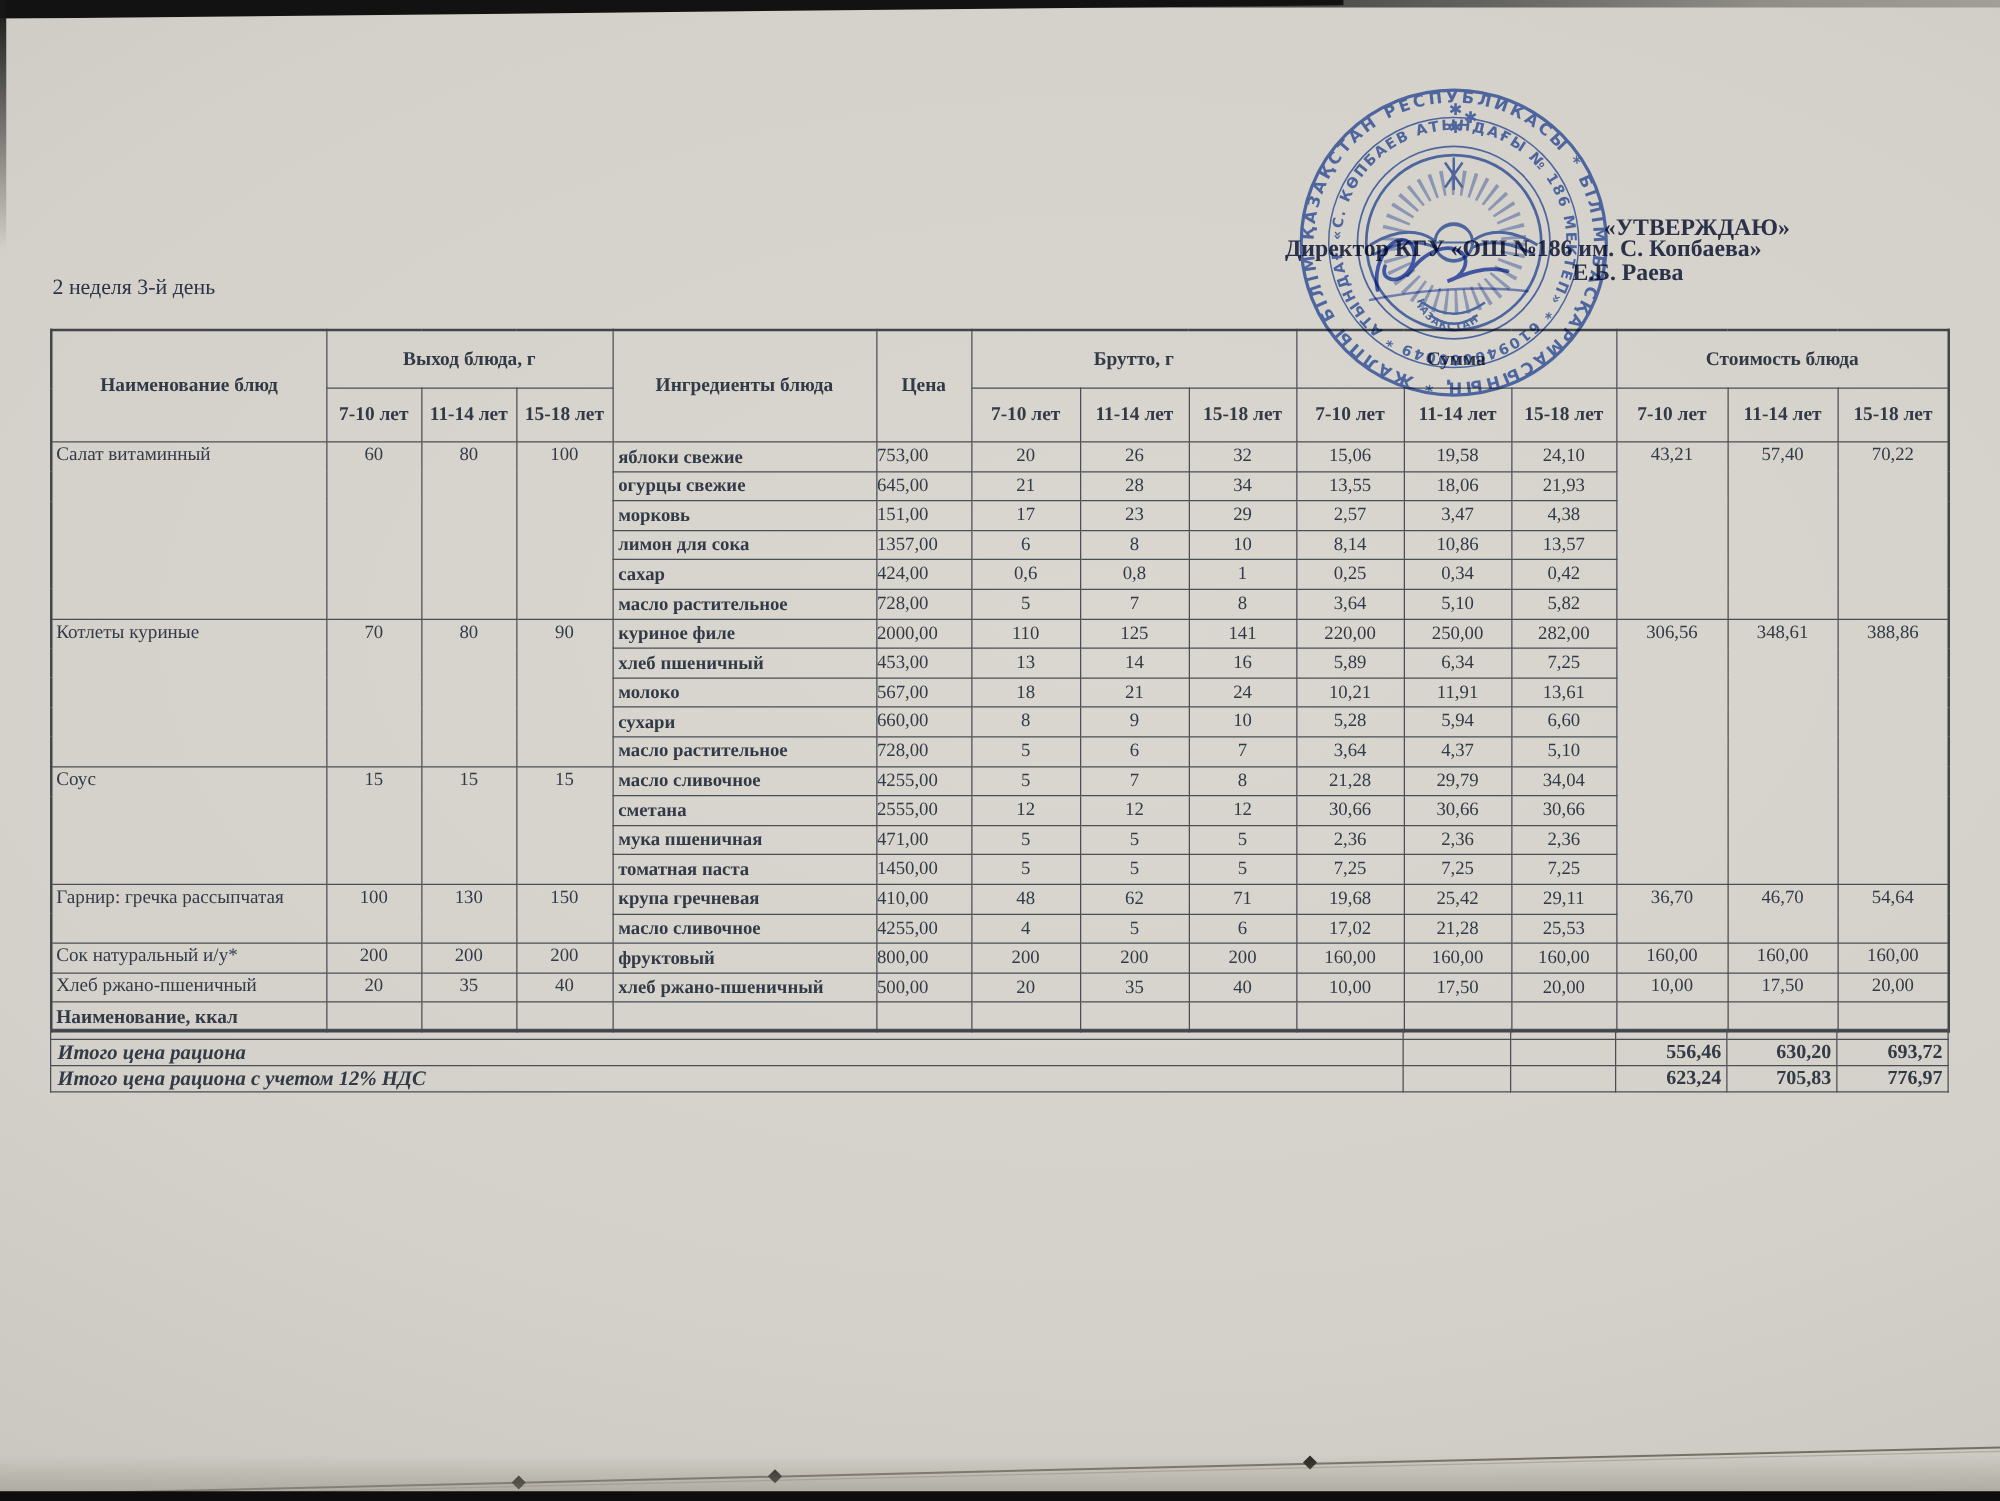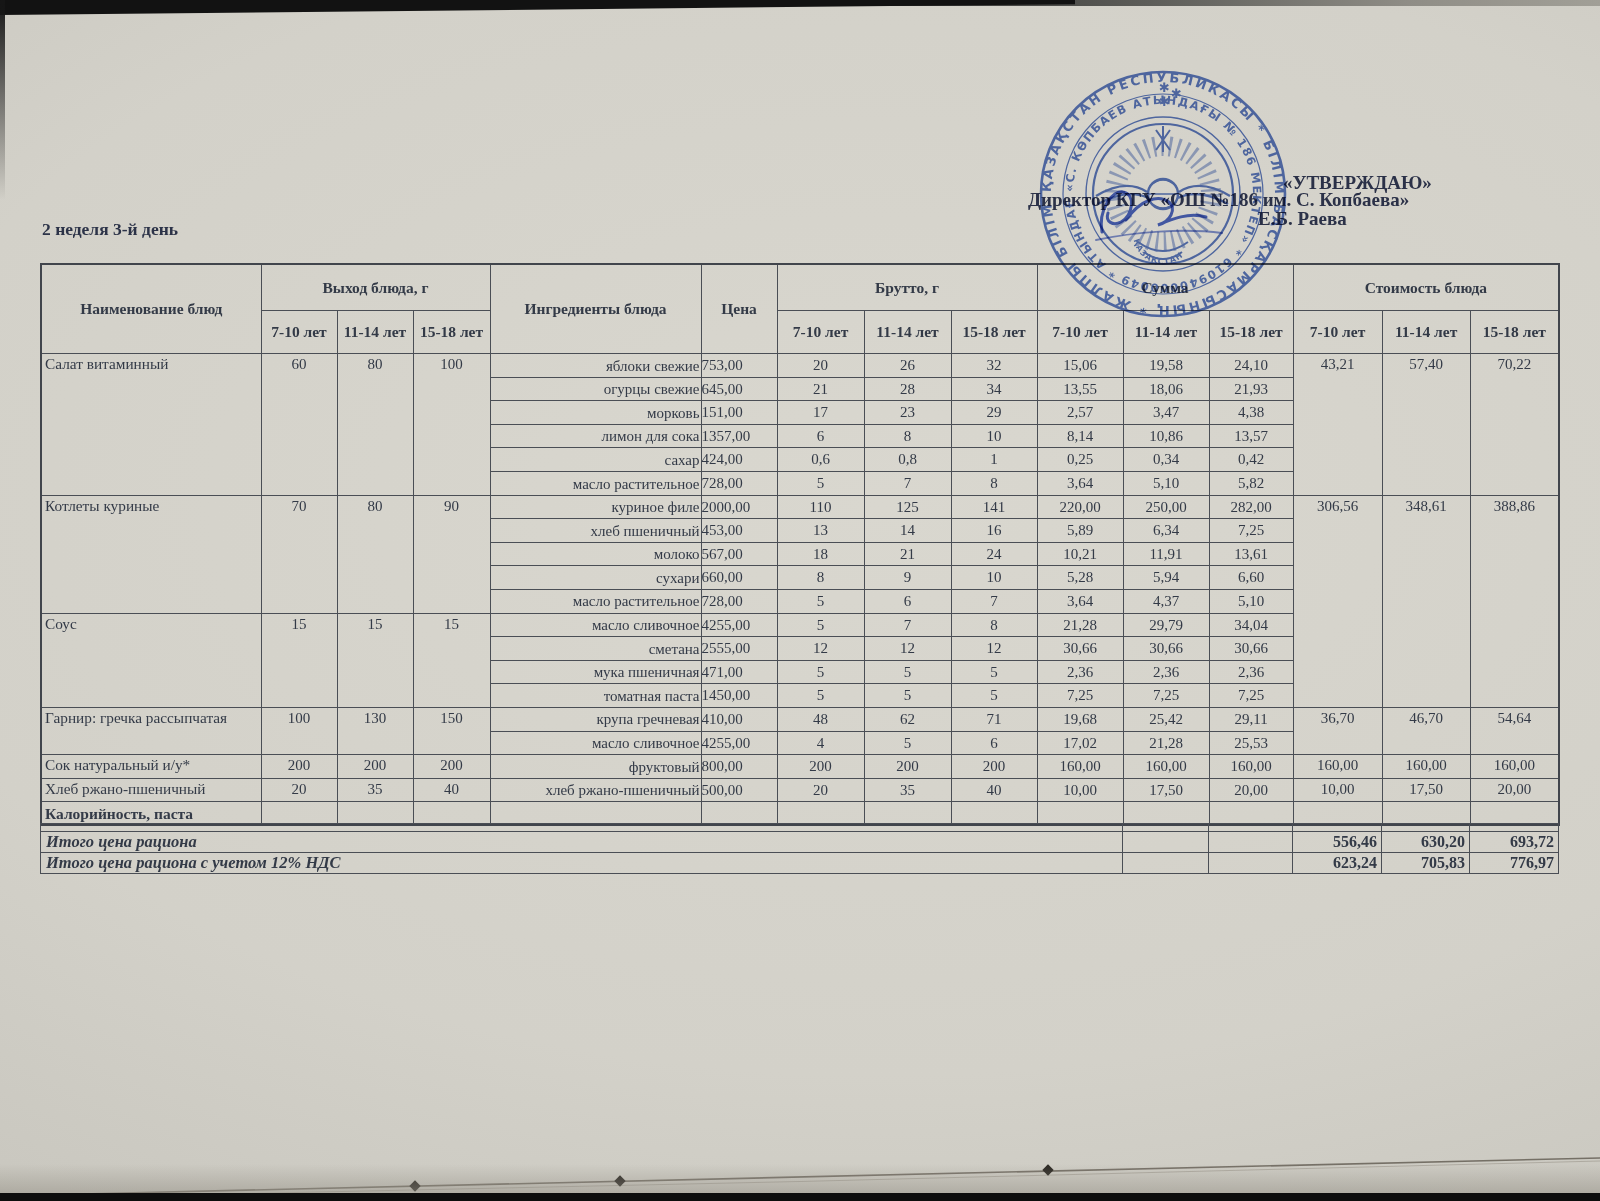--- a/index.html
+++ b/index.html
@@ -11,38 +11,38 @@
     background:linear-gradient(to right,#131313 0%,#232323 50%,#5d5d59 72%,#8f8d86 88%,#a19f97 100%);}
   .edge-top-wedge{position:absolute;top:0;left:0;width:1075px;height:15px;background:#121212;z-index:40;
     clip-path:polygon(0 0,100% 0,100% 28%,0 100%);}
   .edge-left{position:absolute;top:0;left:0;width:5px;height:200px;z-index:40;
     background:linear-gradient(#161616,rgba(20,20,20,0));}
   .bottom-shade{position:absolute;left:0;bottom:7px;width:100%;height:30px;z-index:39;
     background:linear-gradient(to top,rgba(150,146,136,.55),rgba(150,146,136,0));}
   .edge-bottom{position:absolute;left:0;bottom:0;width:100%;height:8px;background:#0d0d0d;z-index:40;}
   .bottom-curve{position:absolute;left:0;top:1140px;width:1600px;height:61px;z-index:38;}
   
-  .week-label{position:absolute;left:42px;top:219px;font-size:17.5px;font-weight:bold;color:#2c3348;z-index:10;text-align:center;}
+  .week-label{position:absolute;left:42px;top:219px;font-size:17.5px;font-weight:normal;color:#2c3348;z-index:10;text-align:center;}
   .approve-1{position:absolute;left:1283px;top:172px;font-size:19px;font-weight:bold;color:#2b3148;z-index:10;}
   .approve-2{position:absolute;left:1028px;top:189px;font-size:19px;font-weight:bold;color:#2b3148;z-index:10;}
   .approve-3{position:absolute;left:1258px;top:208px;font-size:19px;font-weight:bold;color:#2b3148;z-index:10;}
   
   .stamp{position:absolute;left:1018px;top:46px;z-index:30;mix-blend-mode:multiply;opacity:.88;pointer-events:none;}
   .signature{position:absolute;left:1092px;top:182px;z-index:31;mix-blend-mode:multiply;opacity:.9;pointer-events:none;}
   
   .menu{position:absolute;left:40px;top:263px;width:1518px;border-collapse:collapse;table-layout:fixed;
     font-family:"Liberation Serif",serif;font-size:15px;line-height:1.1;color:#333a47;z-index:5;}
   .menu th,.menu td{border:1.4px solid #4a4e55;overflow:hidden;white-space:nowrap;padding:0;}
   .menu{border:2px solid #41454c;}
   .menu th{font-weight:bold;font-size:15.5px;text-align:center;}
   .menu tr.h1 th{height:45px;}
   .menu tr.h2 th{height:42px;}
   .menu tbody tr{height:23.6px;}
   .menu td.dish{text-align:left;vertical-align:top;padding:2px 1px 0 3px;font-size:15.3px;}
-  .menu td.ingr{text-align:right;padding:1px 1px 0 4px;}
+  .menu td.ingr{text-align:left;padding:1px 1px 0 4px;font-weight:bold;}
   .menu td.price{padding-right:5px;}
   .menu td.num{text-align:center;}
   .menu td.top{vertical-align:top;padding-top:2px;}
   .menu td.cal{font-weight:bold;text-align:left;padding-left:3px;font-size:15.5px;}
   tr.cal-row{height:21px;}
   
   .totals{position:absolute;left:40px;top:823px;width:1518px;border-collapse:collapse;table-layout:fixed;
     font-family:"Liberation Serif",serif;font-size:16px;color:#333a47;z-index:5;border:1.6px solid #41454c;padding-left:36px;}
   .totals td{border:1.4px solid #4a4e55;overflow:hidden;white-space:nowrap;padding:0;}
   .totals tr.thin{height:8px;}
@@ -375,21 +375,21 @@
           <td class="num">35</td>
           <td class="num">40</td>
           <td class="num">10,00</td>
           <td class="num">17,50</td>
           <td class="num">20,00</td>
           <td class="num top" rowspan="1">10,00</td>
           <td class="num top" rowspan="1">17,50</td>
           <td class="num top" rowspan="1">20,00</td>
         </tr>
         <tr class="cal-row">
-          <td class="cal">Калорийность, паста</td>
+          <td class="cal">Наименование, ккал</td>
           <td class="num"></td>
           <td class="num"></td>
           <td class="num"></td>
           <td class="num"></td>
           <td class="num"></td>
           <td class="num"></td>
           <td class="num"></td>
           <td class="num"></td>
           <td class="num"></td>
           <td class="num"></td>

